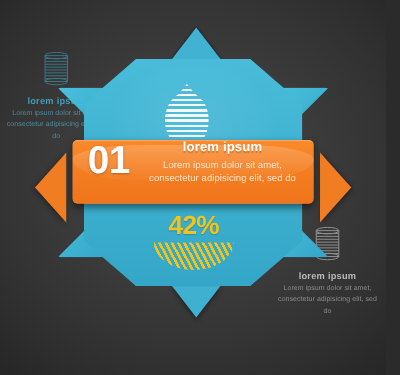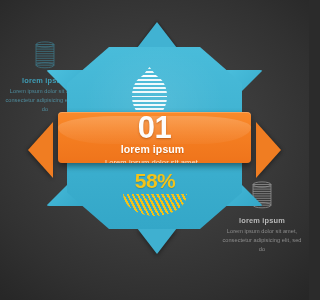--- a/index.html
+++ b/index.html
@@ -131,21 +131,21 @@
   }
 
   
   #banner {
     position:absolute; left:22px; top:90px;
     width:193px; height:51px;
     border-radius:4px;
     background:linear-gradient(180deg,#f98a2b 0%,#f57f22 40%,#ef741b 100%);
     box-shadow:0 3px 6px rgba(0,0,0,.45), inset 0 1px 0 rgba(255,255,255,.22);
     overflow:hidden;
-    display:flex; align-items:center;flex-direction:column;
+    display:flex; align-items:flex-start;
   }
   #banner-gloss {
     position:absolute; left:0; top:4px; width:100%; height:28px;
     background:linear-gradient(180deg, rgba(255,255,255,.19) 0%, rgba(255,255,255,.03) 100%);
     border-radius:50% 50% 45% 45% / 70% 70% 100% 100%;
     pointer-events:none;
   }
   #banner-number {
     position:relative; z-index:2;
     width:58px; text-align:center;
@@ -230,21 +230,21 @@
     <div class="wedge" id="wedge-tr"></div>
     <div class="wedge" id="wedge-bl"></div>
     <div class="wedge" id="wedge-br"></div>
 
     <div id="octagon"></div>
 
     <div id="egg-tip"></div>
     <div id="egg-icon"></div>
 
     <div id="percent-wrap">
-      <span id="percent-value">58%</span>
+      <span id="percent-value">42%</span>
       <div id="percent-fan"></div>
     </div>
 
     <div class="arrow-wing" id="arrow-left"></div>
     <div class="arrow-wing" id="arrow-right"></div>
 
     <div id="banner">
       <div id="banner-gloss"></div>
       <span id="banner-number">01</span>
       <div id="banner-text">

